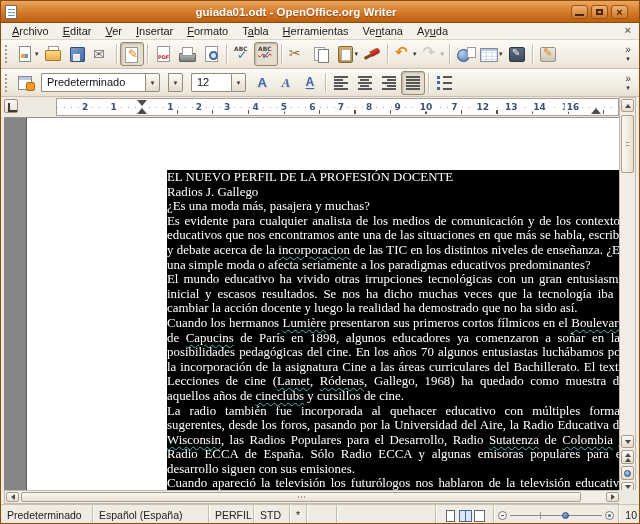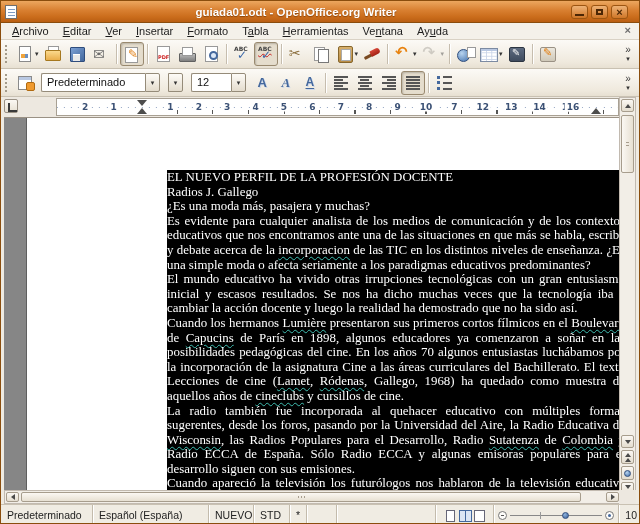--- a/index.html
+++ b/index.html
@@ -436,21 +436,21 @@
     </span>
     <span class="hbtn">
         <span class="tri-r"></span>
       </span>
   </div>
   <div class="corner"></div>
 
   <div class="statusbar">
     <span class="scell" style="width:92px;">Predeterminado</span>
     <span class="scell" style="width:116px;">Español (España)</span>
-    <span class="scell" style="width:45px;">NUEVO</span>
+    <span class="scell" style="width:45px;">PERFIL</span>
     <span class="scell" style="width:36px;">STD</span>
     <span class="scell" style="width:17px;">*</span>
     <span class="scell" style="width:30px;"></span>
     <span class="scell grow"></span>
     <span class="scell">
       <span class="pv pv1"></span>
       <span class="pv pv2"></span>
       <span class="pv pv3"></span>
     </span>
     <span class="scell zslider">

